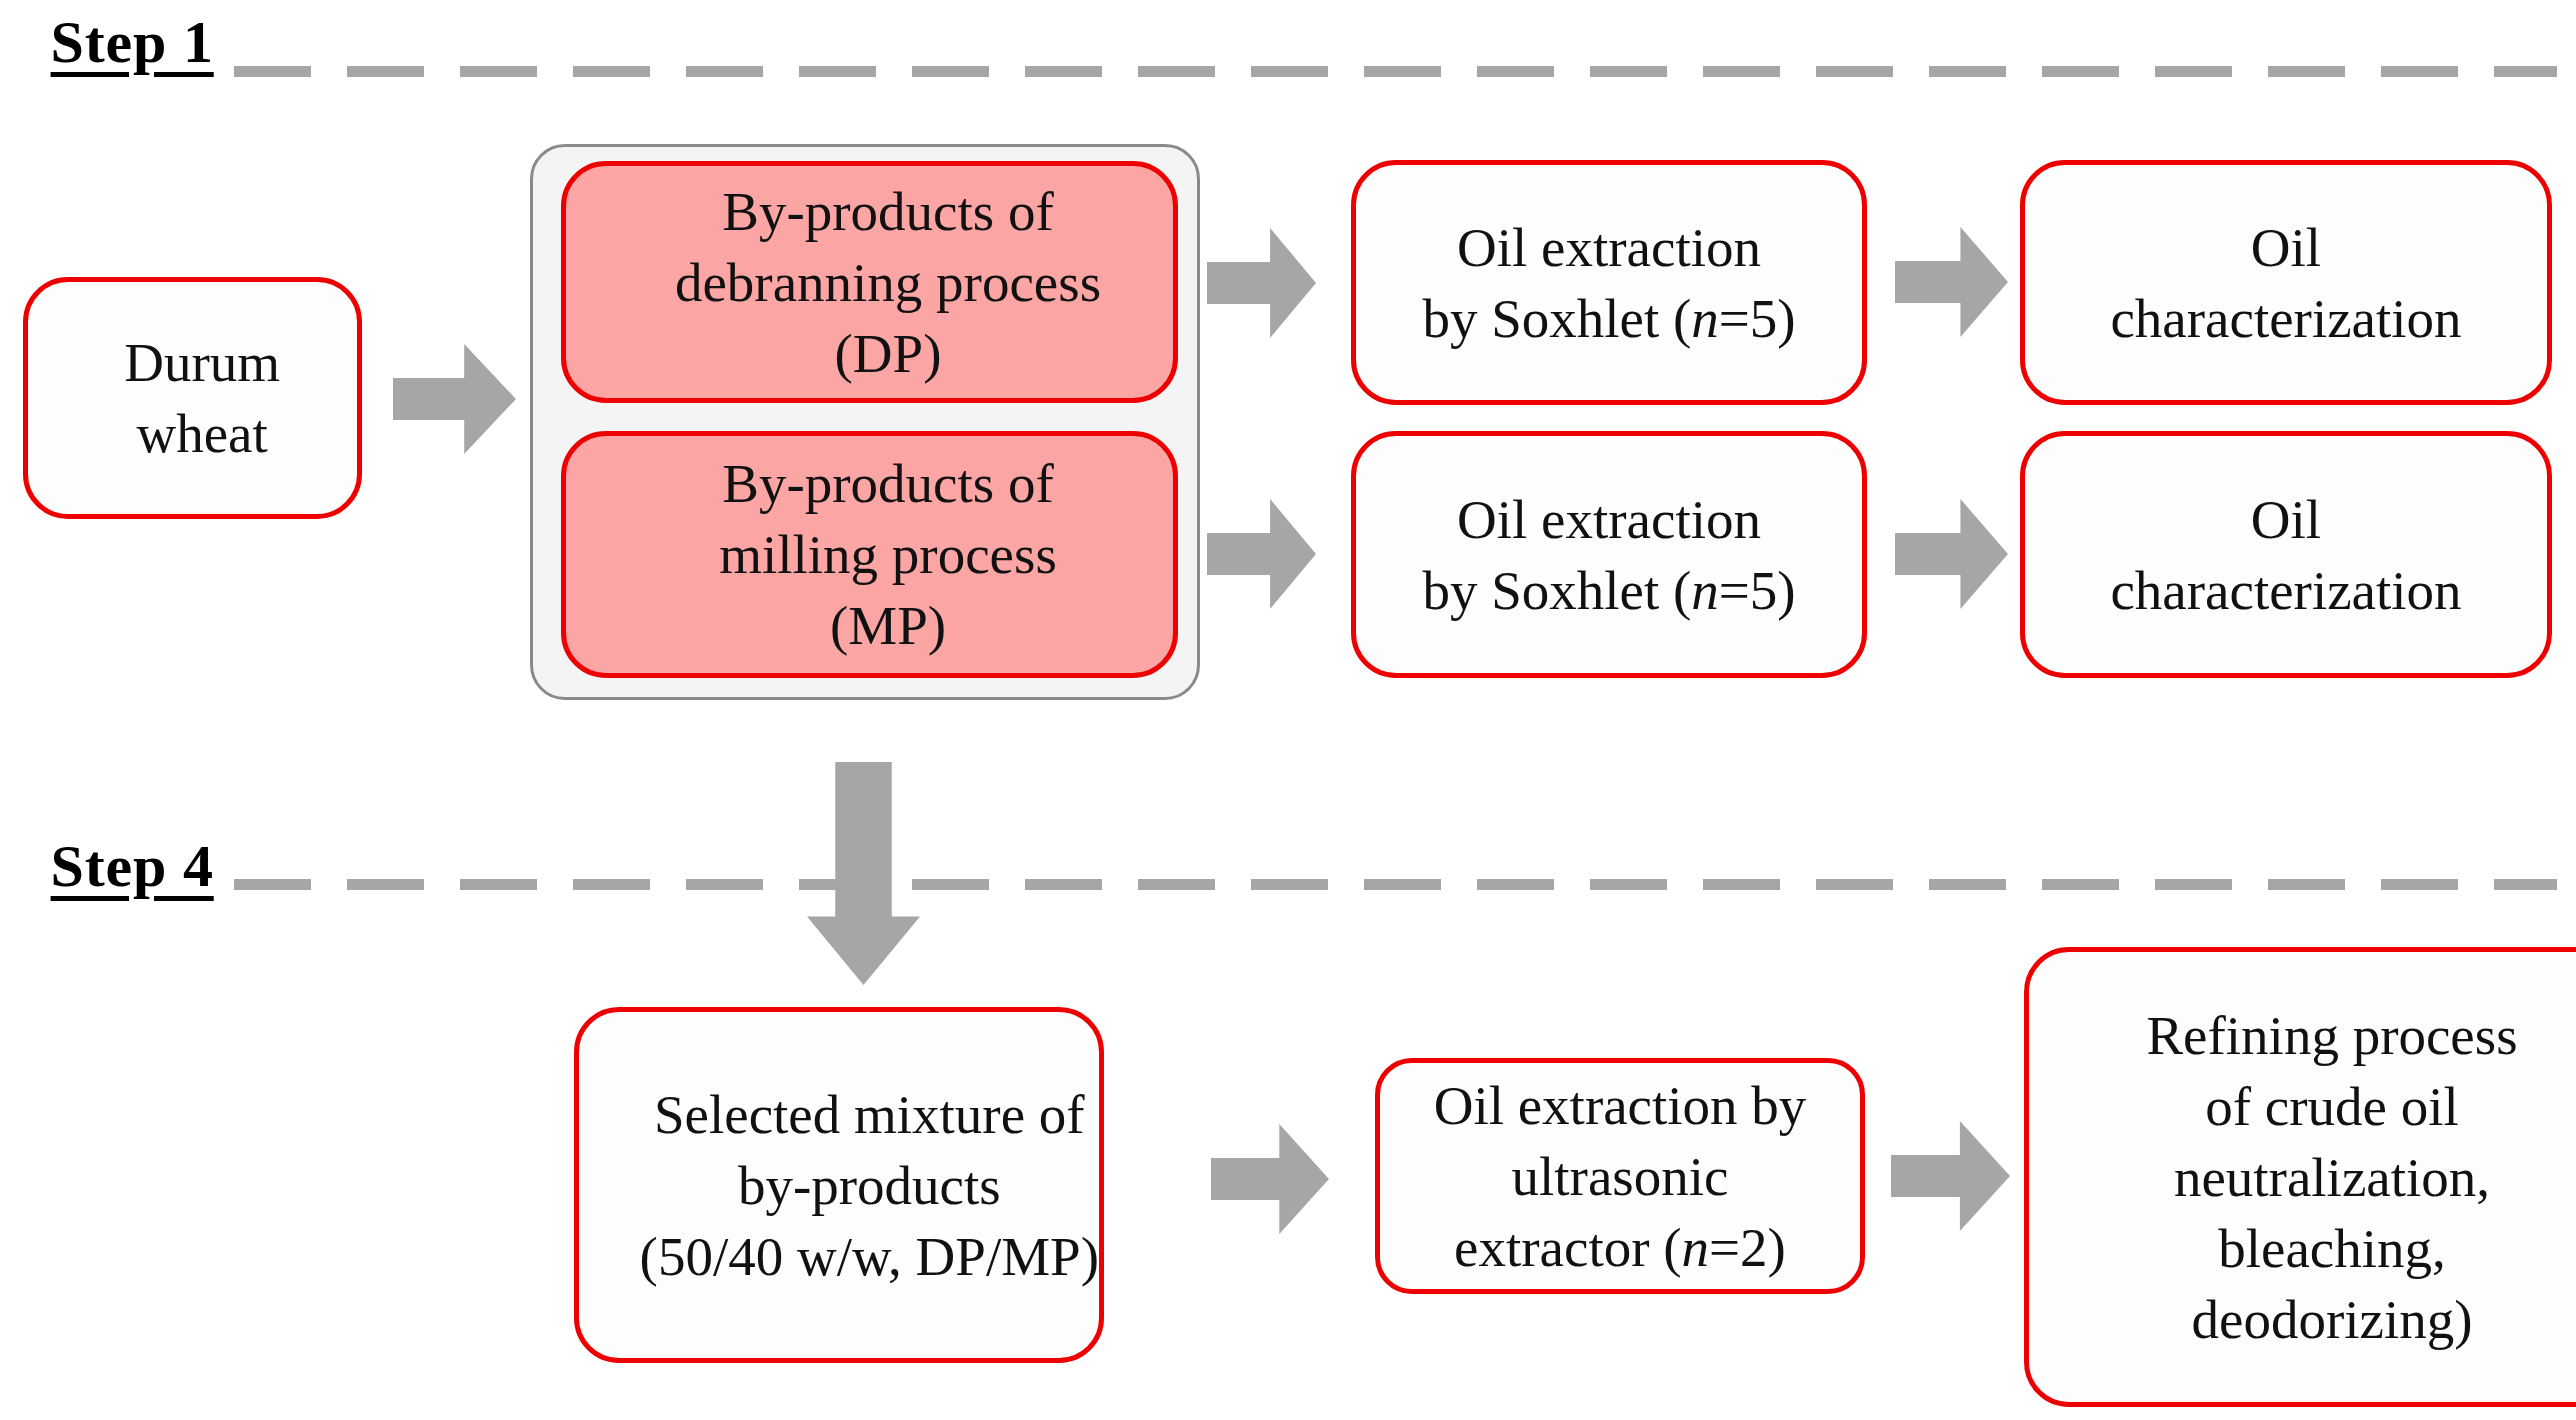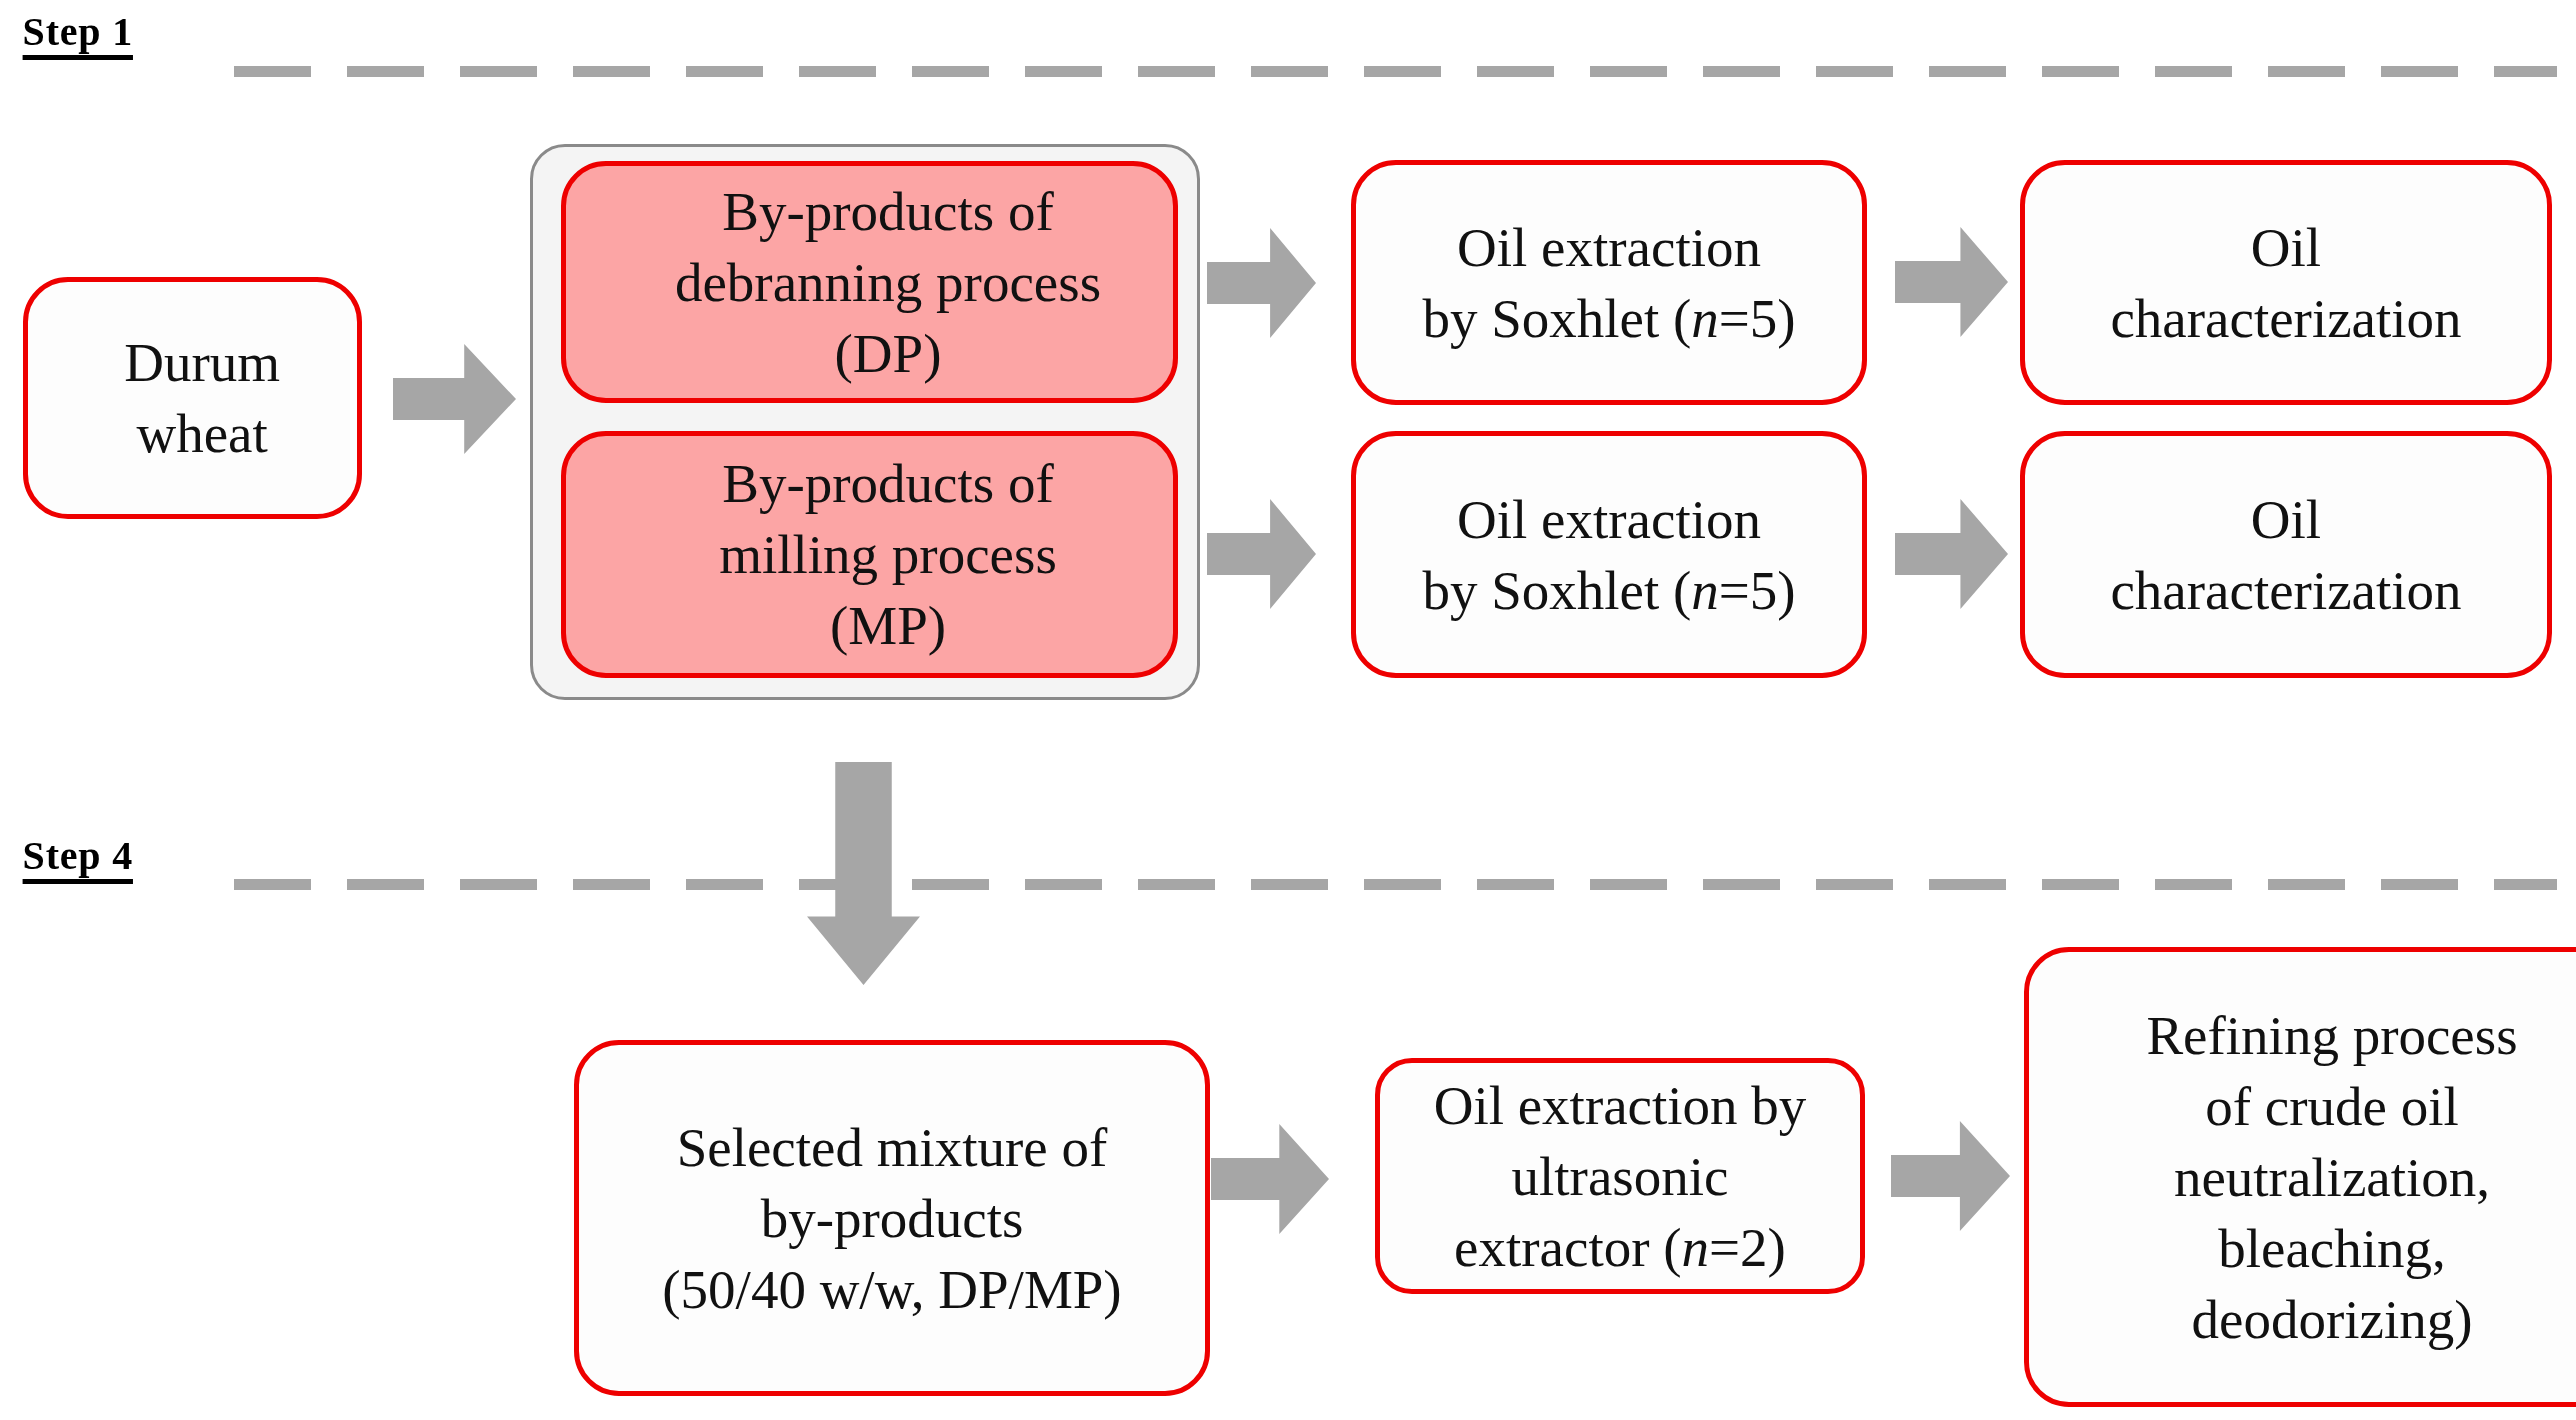--- a/index.html
+++ b/index.html
@@ -7,28 +7,29 @@
     position: relative;
     width: 2576px;
     height: 1420px;
     background: #ffffff;
     overflow: hidden;
     font-family: "Liberation Serif", "DejaVu Serif", serif;
     color: #111111;
   }
   .step-label {
     position: absolute;
-    font-size: 40px;
+    font-size: 60px;
     font-weight: 600;
     color: #000000;
     text-decoration: underline;
     text-decoration-thickness: 4.8px;
     text-underline-offset: 9.7px;
     letter-spacing: 0.8px;
     white-space: nowrap;
+    margin-left: 28px;
   }
   .dash-line {
     position: absolute;
     height: 10.5px;
     background: repeating-linear-gradient(90deg, #a6a6a6 0px, #a6a6a6 77px, transparent 77px, transparent 113px);
   }
   .rbox {
     position: absolute;
     box-sizing: border-box;
     border: 5.6px solid #ee0000;
@@ -150,21 +151,21 @@
 
   <div class="step-label" style="left:22.6px; top:832px;">Step 4</div>
   <div class="dash-line" style="left:234px; top:879px; width:2323px;"></div>
 
   <div class="arrow" style="left:807px; top:762px; width:113px; height:223px;">
     <svg viewBox="0 0 140 277" preserveAspectRatio="none">
         <polygon points="35,0 105,0 105,192 140,192 70,277 0,192 35,192"></polygon>
       </svg>
   </div>
 
-  <div class="rbox" style="left:574px; top:1040px; width:636px; height:356px;">
+  <div class="rbox" style="left:574px; top:1007px; width:530px; height:356px;justify-content:flex-end;">
     <div class="box-text">
         <div><span>Selected mixture of</span></div>
         <div><span>by-products</span></div>
         <div><span>(50/40 w/w, DP/MP)</span></div>
       </div>
   </div>
 
   <div class="arrow" style="left:1211px; top:1124px; width:118px; height:110px;">
     <svg viewBox="0 0 152 136" preserveAspectRatio="none">
         <polygon points="0,42 88,42 88,0 152,68 88,136 88,94 0,94"></polygon>

